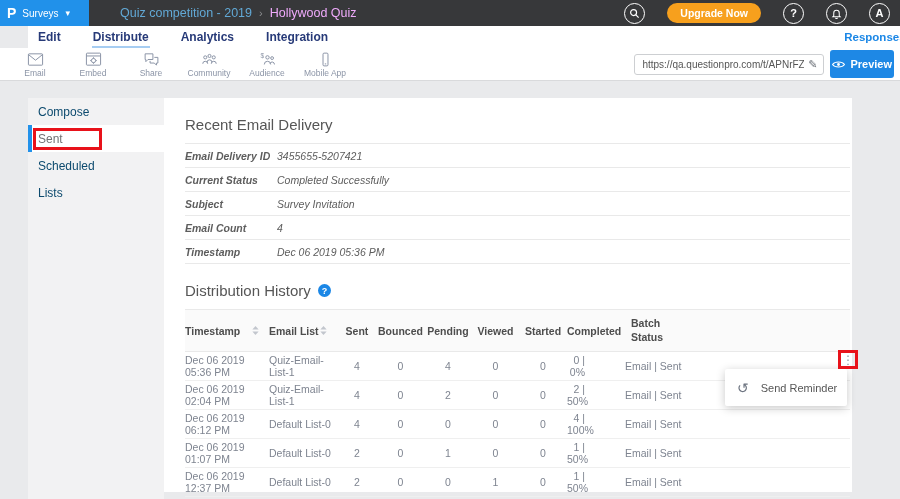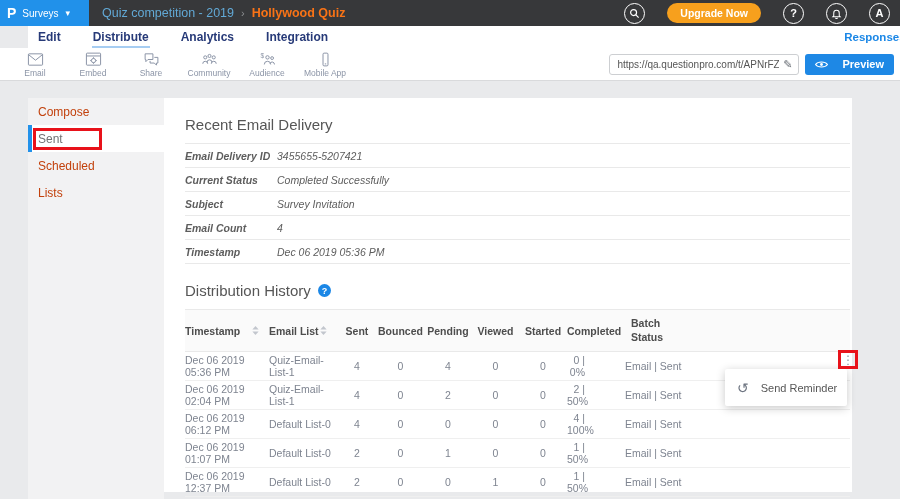--- a/index.html
+++ b/index.html
@@ -6,49 +6,49 @@
   html,body { background:#d7d8da; }
   body { font-family:"Liberation Sans", sans-serif; }
   .screen { position:relative; width:900px; height:499px; background:#e9eaec; overflow:hidden; margin:0 auto; }
 
   
   .topbar { position:absolute; left:0; top:0; width:900px; height:26px; background:#37383a; display:flex; align-items:center; }
   .logo-block { width:89px; height:26px; background:#2191ea; display:flex; align-items:center; padding:0 7px; gap:6px; cursor:pointer; }
   .logo-glyph { color:#fff; font-weight:700; font-size:14px; line-height:1; }
   .logo-label { color:#fff; font-size:10px; }
   .caret { color:#fff; font-size:9px; margin-left:1px; }
-  .breadcrumb { display:flex; align-items:center; gap:7px; padding-left:13px; font-size:12.5px; }
+  .breadcrumb { display:flex; align-items:center; gap:7px; padding-left:31px; font-size:12.5px; }
   .crumb-parent { color:#62a9d6; cursor:pointer; }
   .crumb-sep { color:#8d8f91; font-size:11px; }
-  .crumb-current { color:#f97316; font-weight:700; }
+  .crumb-current { color:#f0abfc; font-weight:400; }
   .topbar-right { margin-left:auto; display:flex; align-items:center; gap:22px; padding-right:10px; }
   .circle-btn { width:21px; height:21px; border:1.4px solid #fff; border-radius:50%; display:flex; align-items:center; justify-content:center; color:#fff; font-size:11px; font-weight:700; cursor:pointer; background:transparent; }
   .upgrade-btn { background:#f7a01d; color:#fff; font-size:10.5px; font-weight:700; border:none; border-radius:11px; padding:5px 13px; cursor:pointer; line-height:1; }
 
   
   .navbar { position:absolute; left:0; top:26px; width:900px; height:22px; background:#fff; display:flex; align-items:center; padding:0 9px;margin-left:28px; }
   .nav-item { font-size:12px; font-weight:700; color:#273a78; margin-right:30px; padding:3px 1px 2px; cursor:pointer; border-bottom:2px solid transparent; }
   .nav-item.active { border-bottom:2px solid #a6cdf2; }
   .responses { margin-left:auto; font-size:11.5px; font-weight:700; color:#1b87e6; }
 
   
   .toolbar { position:absolute; left:0; top:48px; width:900px; height:33px; background:#fff; border-bottom:1px solid #d9dadc; display:flex; align-items:center; }
   .tools { display:flex; padding-left:6px; }
   .tool { width:58px; display:flex; flex-direction:column; align-items:center; gap:1px; cursor:pointer; padding-top:2px; }
   .tool svg { display:block; }
   .tool-label { font-size:8.5px; color:#8b94a6; }
   .toolbar-right { margin-left:auto; display:flex; align-items:center; gap:6px; padding-right:6px; }
   .url-box { display:flex; align-items:center; width:190px; height:21px; border:1px solid #cdcfd2; border-radius:3px; background:#fff; overflow:hidden; }
   .url-input { flex:1; border:none; outline:none; font-size:10px; color:#555; padding:0 4px 0 7px; font-family:"Liberation Sans",sans-serif; min-width:0; }
   .pencil { color:#6e737a; font-size:11px; padding-right:6px; cursor:pointer; }
-  .preview-btn { display:flex; align-items:center; gap:14px; background:#1e88e5; border:none; border-radius:3px; color:#fff; font-size:11px; font-weight:700; height:21px; padding:0 10px; cursor:pointer; }
+  .preview-btn { display:flex; align-items:center; gap:5px; background:#1e88e5; border:none; border-radius:3px; color:#fff; font-size:11px; font-weight:700; height:28px; padding:0 2px; cursor:pointer; }
 
   
   .sidebar { position:absolute; left:28px; top:98px; width:136px; height:401px; background:#f2f2f3; }
-  .side-item { height:27px; display:flex; align-items:center; padding-left:10px; font-size:12px; color:#c2410c; cursor:pointer; }
+  .side-item { height:27px; display:flex; align-items:center; padding-left:10px; font-size:12px; color:#0c4a6e; cursor:pointer; }
   .side-item.active { background:#fff; border-left:4px solid #2191ea; padding-left:6px; color:#707274; }
 
   
   .panel { position:absolute; left:164px; top:98px; width:688px; height:394px; background:#fff; }
   .section-title { display:flex; align-items:center; gap:7px; font-size:15px; color:#565656; padding:18px 0 10px 21px; }
   .help-badge { width:13px; height:13px; border-radius:50%; background:#1b87e6; color:#fff; font-size:9px; font-weight:700; display:flex; align-items:center; justify-content:center; cursor:pointer; }
   .fields { margin:0 0 0 21px; width:665px; border-top:1px solid #e9e9e9; }
   .field-row { display:grid; grid-template-columns:92px 1fr; align-items:center; height:24px; border-bottom:1px solid #e9e9e9;font-style:italic; }
   .field-label { font-size:10.5px; font-weight:700; color:#5d5d5d; }
   .field-value { font-size:10.5px; color:#5d5d5d; }

